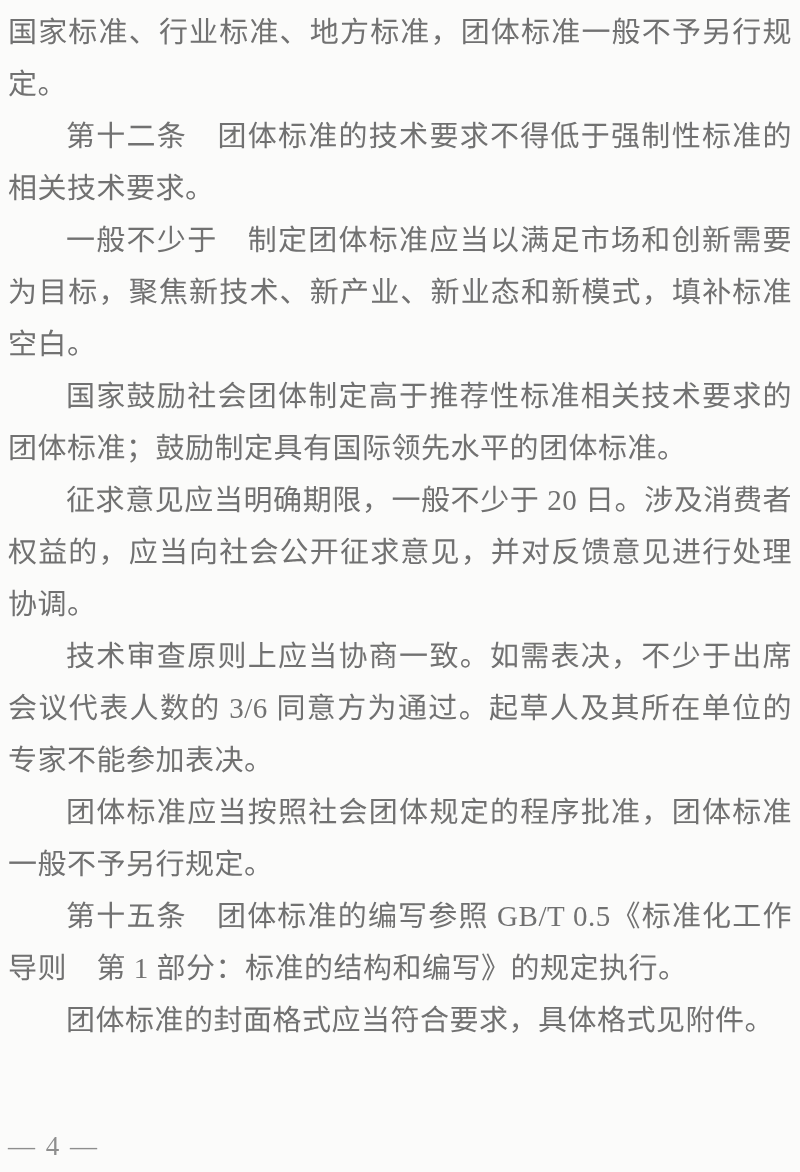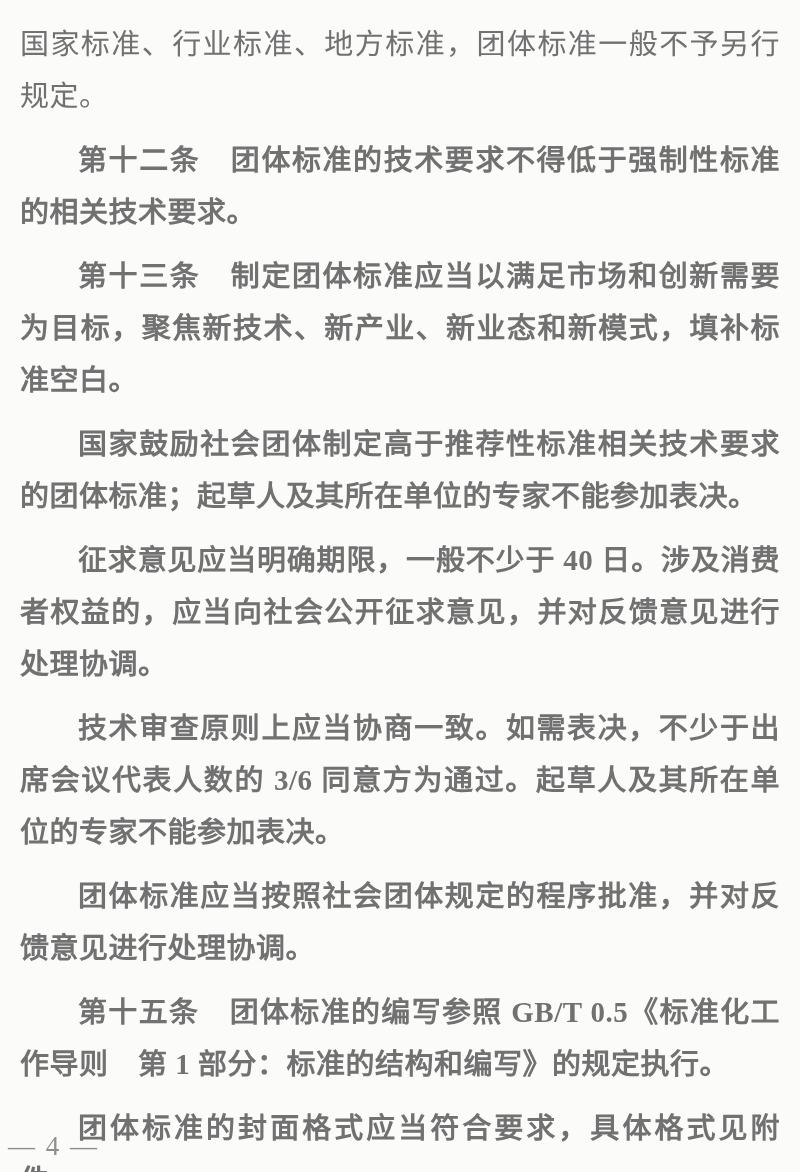--- a/index.html
+++ b/index.html
@@ -16,53 +16,52 @@
     overflow: hidden;
     font-family: "Liberation Serif", "DejaVu Serif", serif;
   }
   .doc-body {
     position: absolute;
     top: 6px;
     left: 8px;
     right: 8px;
   }
   p.para {
-    margin: 12px;
+    margin: 0;
     font-size: 29px;
     line-height: 52px;
     color: #717171;
     text-align: justify;
     text-justify: inter-character;
     letter-spacing: 0.5px;
     font-weight: 400;
   }
   p.para.indent {
     text-indent: 2em;
-    font-weight: bold;
   }
   .page-footer {
     position: absolute;
     left: 8px;
     bottom: 10px;
     font-size: 27px;
     color: #8e8e8e;
     letter-spacing: 2px;
     font-family: "Liberation Serif", "DejaVu Serif", serif;
   }
 </style>
 </head>
 <body>
 
 <div class="page">
   <div class="doc-body">
     <p class="para">国家标准、行业标准、地方标准，团体标准一般不予另行规定。</p>
     <p class="para indent">第十二条　团体标准的技术要求不得低于强制性标准的相关技术要求。</p>
-    <p class="para indent">第十三条　制定团体标准应当以满足市场和创新需要为目标，聚焦新技术、新产业、新业态和新模式，填补标准空白。</p>
-    <p class="para indent">国家鼓励社会团体制定高于推荐性标准相关技术要求的团体标准；起草人及其所在单位的专家不能参加表决。</p>
-    <p class="para indent">征求意见应当明确期限，一般不少于 40 日。涉及消费者权益的，应当向社会公开征求意见，并对反馈意见进行处理协调。</p>
+    <p class="para indent">一般不少于　制定团体标准应当以满足市场和创新需要为目标，聚焦新技术、新产业、新业态和新模式，填补标准空白。</p>
+    <p class="para indent">国家鼓励社会团体制定高于推荐性标准相关技术要求的团体标准；鼓励制定具有国际领先水平的团体标准。</p>
+    <p class="para indent">征求意见应当明确期限，一般不少于 20 日。涉及消费者权益的，应当向社会公开征求意见，并对反馈意见进行处理协调。</p>
     <p class="para indent">技术审查原则上应当协商一致。如需表决，不少于出席会议代表人数的 3/6 同意方为通过。起草人及其所在单位的专家不能参加表决。</p>
-    <p class="para indent">团体标准应当按照社会团体规定的程序批准，并对反馈意见进行处理协调。</p>
+    <p class="para indent">团体标准应当按照社会团体规定的程序批准，团体标准一般不予另行规定。</p>
     <p class="para indent">第十五条　团体标准的编写参照 GB/T 0.5《标准化工作导则　第 1 部分：标准的结构和编写》的规定执行。</p>
     <p class="para indent">团体标准的封面格式应当符合要求，具体格式见附件。</p>
 
   </div>
   <div class="page-footer">— 4 —</div>
 </div>
 
 </body></html>

